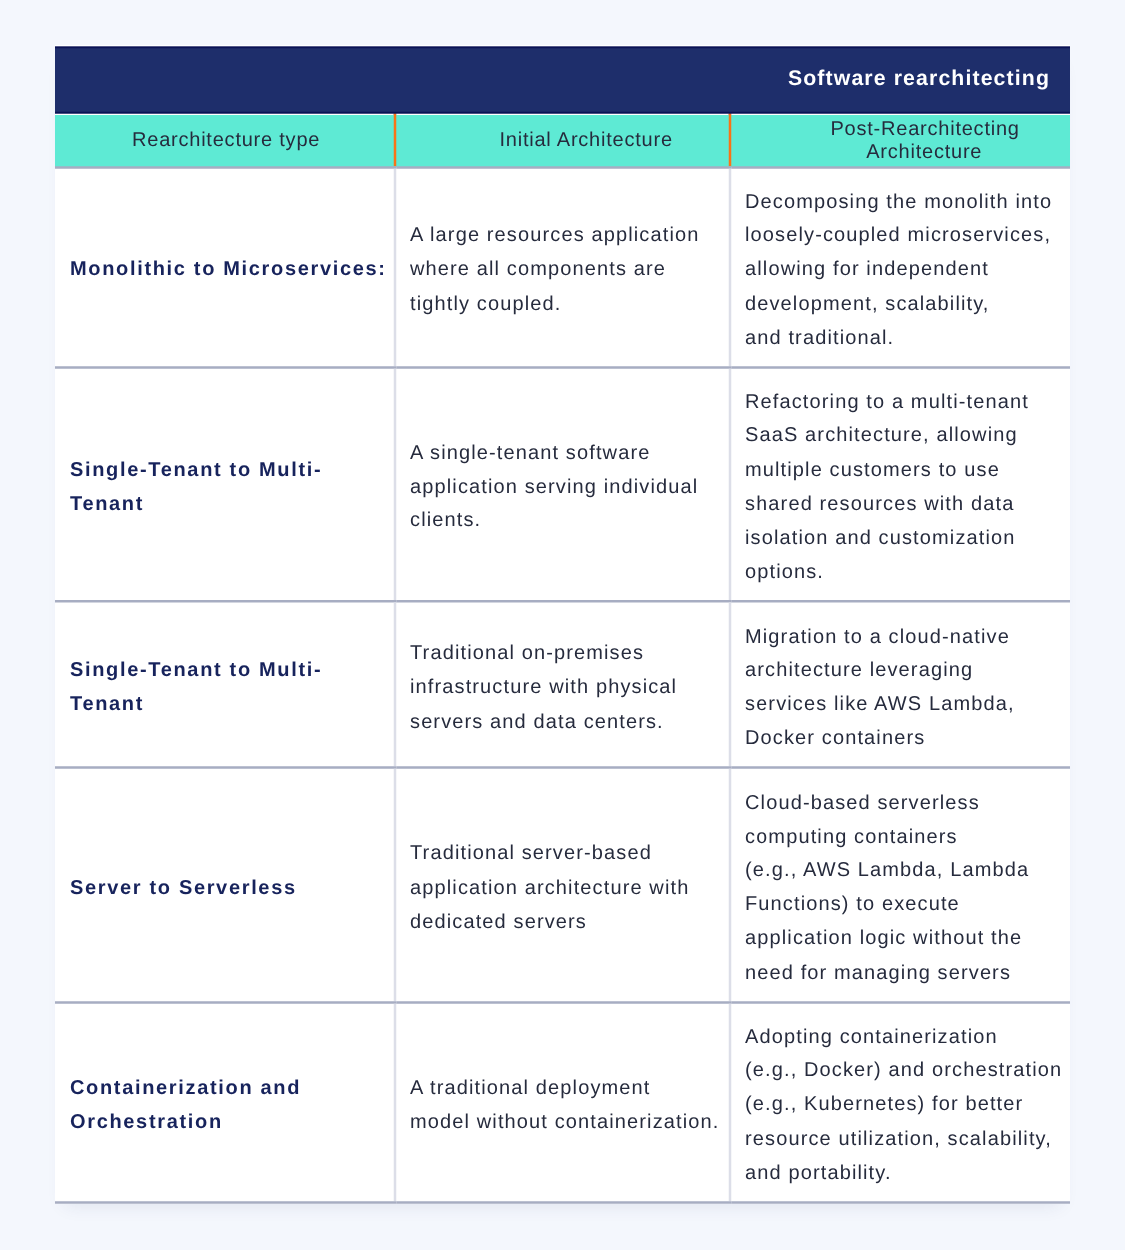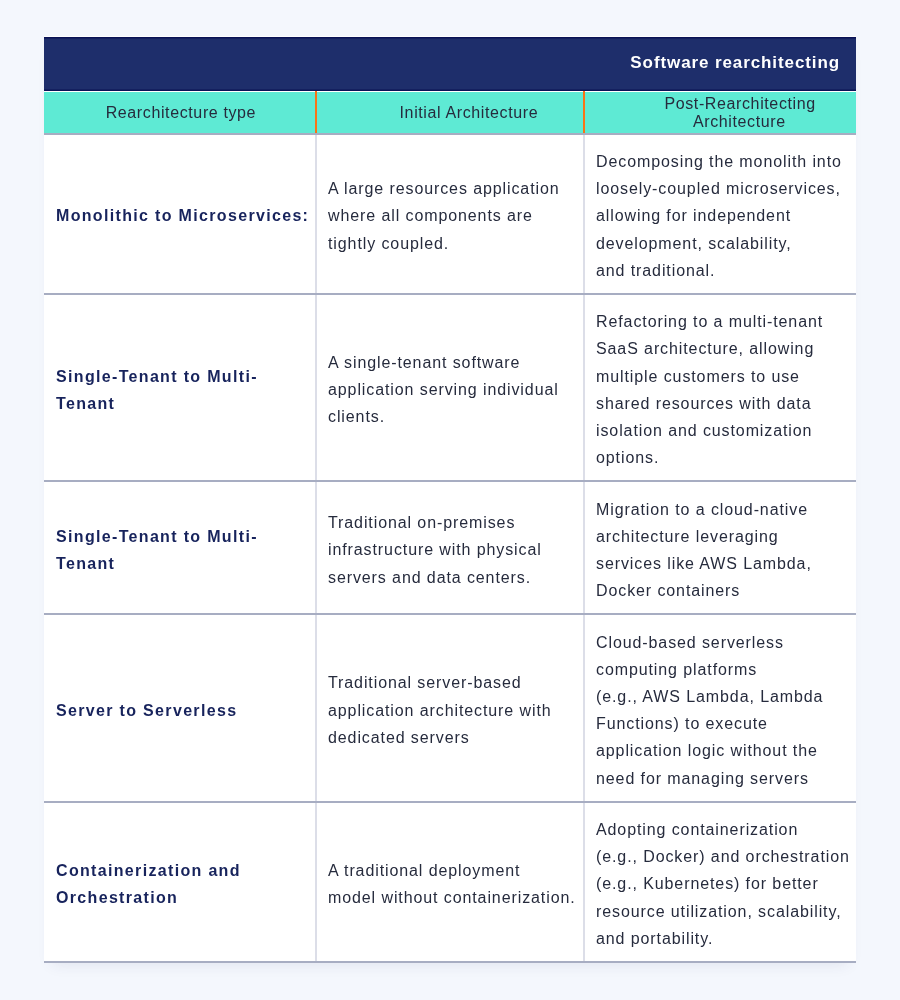--- a/index.html
+++ b/index.html
@@ -145,21 +145,21 @@
       <td class="c2">
             <span class="lines">
               <span class="ln">Traditional server-based</span>
               <span class="ln">application architecture with</span>
               <span class="ln">dedicated servers</span>
             </span>
           </td>
       <td class="c3">
             <span class="lines">
               <span class="ln">Cloud-based serverless</span>
-              <span class="ln">computing platforms</span>
+              <span class="ln">computing containers</span>
               <span class="ln">(e.g., AWS Lambda, Lambda</span>
               <span class="ln">Functions) to execute</span>
               <span class="ln">application logic without the</span>
               <span class="ln">need for managing servers</span>
             </span>
           </td>
     </tr>
     <tr>
       <td class="c1">
             <span class="lines">

